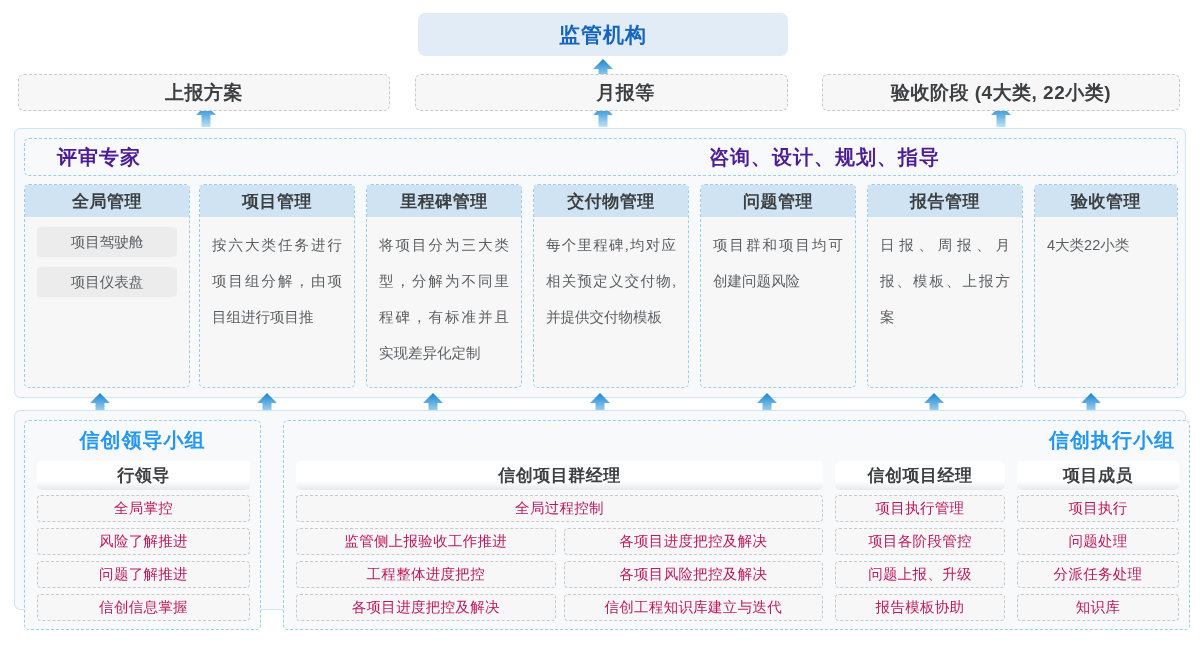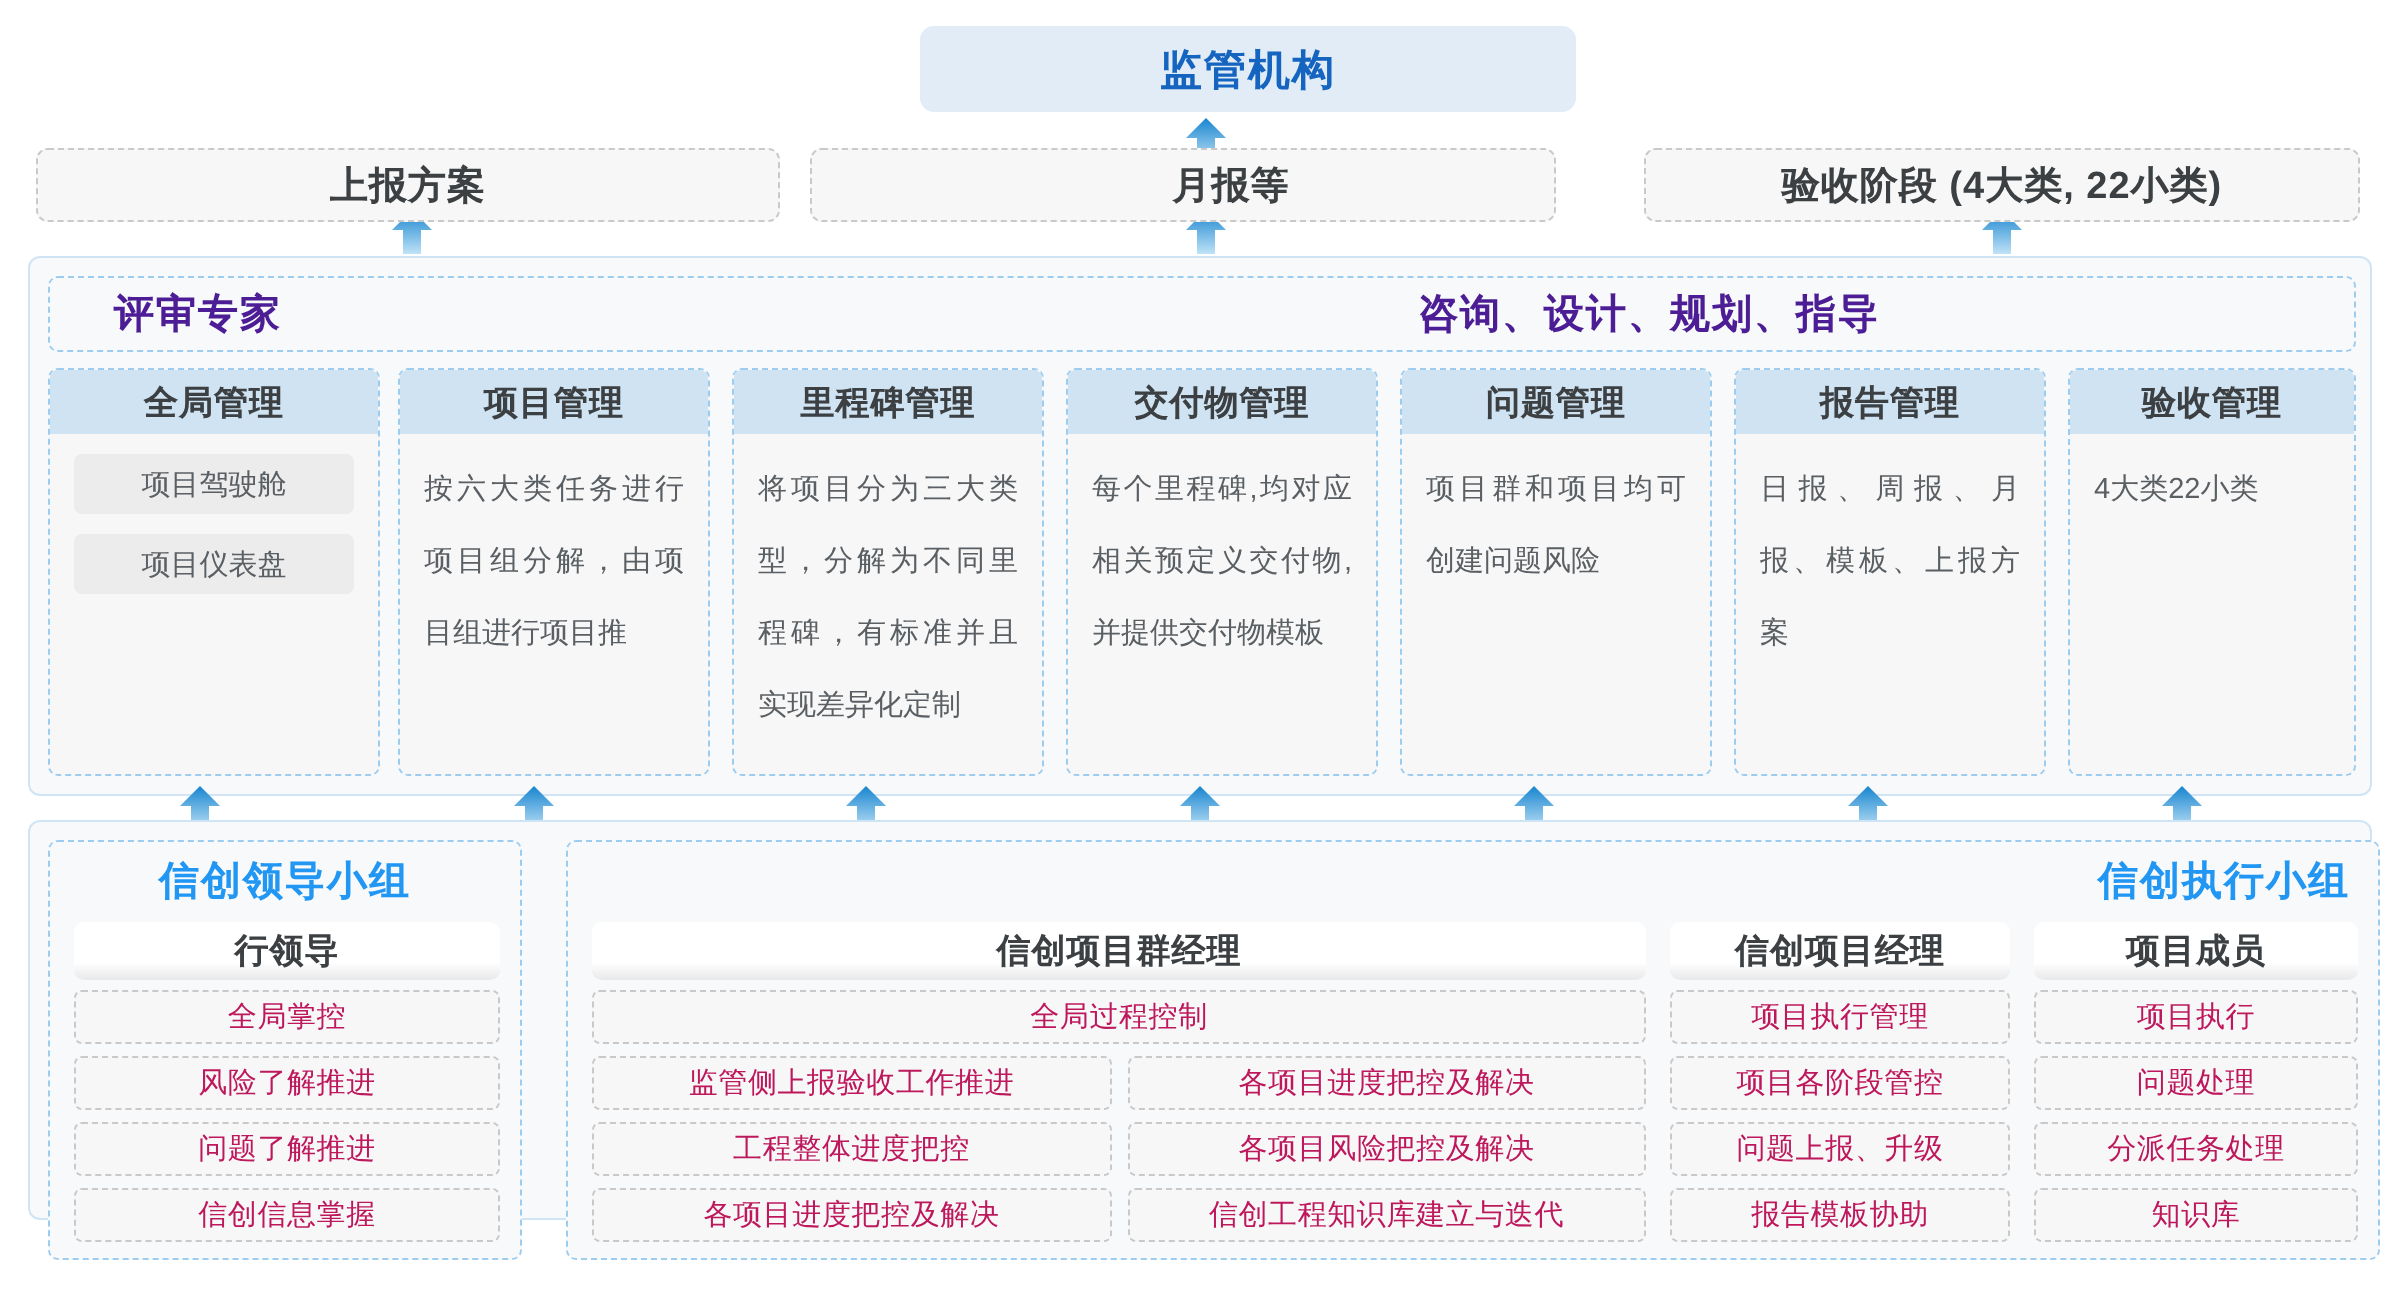--- a/index.html
+++ b/index.html
@@ -140,21 +140,21 @@
   }
   .item.wide{}
   .row2{display:flex;gap:8px;margin-top:6px;}
   .row2 .item{margin-top:0;flex:1;}
 </style>
 </head>
 <body>
 
 <div id="stage">
 
-  <div class="box-abs top-node" style="left:418px;top:13px;width:328px;height:43px;margin-left:42px;">
+  <div class="box-abs top-node" style="left:418px;top:13px;width:370px;height:43px;">
     <span>监管机构</span>
   </div>
 
   <div class="arrow" style="left:195px;top:104px;">
     <svg viewBox="0 0 22 24">
         <defs>
           <linearGradient id="ag" x1="0" y1="0" x2="0" y2="1">
       <stop offset="0%" stop-color="#1785cf"></stop>
             <stop offset="100%" stop-color="#bfe2f7"></stop>
           </linearGradient>
@@ -174,21 +174,21 @@
   </div>
   <div class="arrow" style="left:990px;top:104px;">
     <svg viewBox="0 0 22 24">
         <path d="M11 1 L21 11 L15.5 11 L15.5 23 L6.5 23 L6.5 11 L1 11 Z" fill="url(#ag)"></path>
       </svg>
   </div>
 
   <div class="box-abs dashed-node" style="left:18px;top:74px;width:372px;height:37px;">
     <span>上报方案</span>
   </div>
-  <div class="box-abs dashed-node" style="left:405px;top:74px;width:373px;height:37px;padding-left:48px;">
+  <div class="box-abs dashed-node" style="left:415px;top:74px;width:373px;height:37px;padding-left:48px;">
     <span>月报等</span>
   </div>
   <div class="box-abs dashed-node" style="left:822px;top:74px;width:358px;height:37px;">
     <span>验收阶段 (4大类, 22小类)</span>
   </div>
 
   <div class="mid-wrap">
     <div class="band">
       <span class="band-label left">评审专家</span>
       <span class="band-label center">咨询、设计、规划、指导</span>

